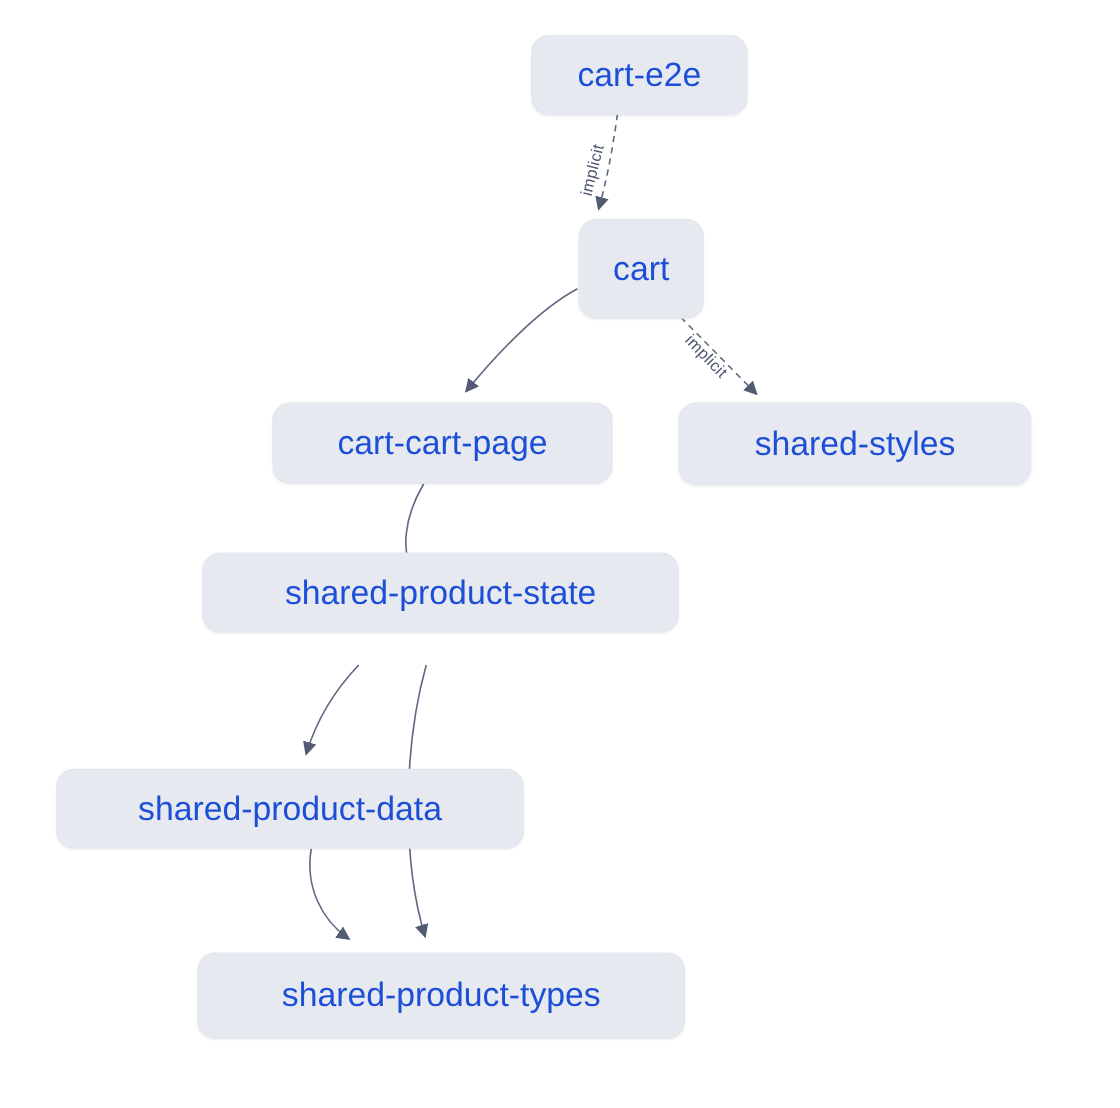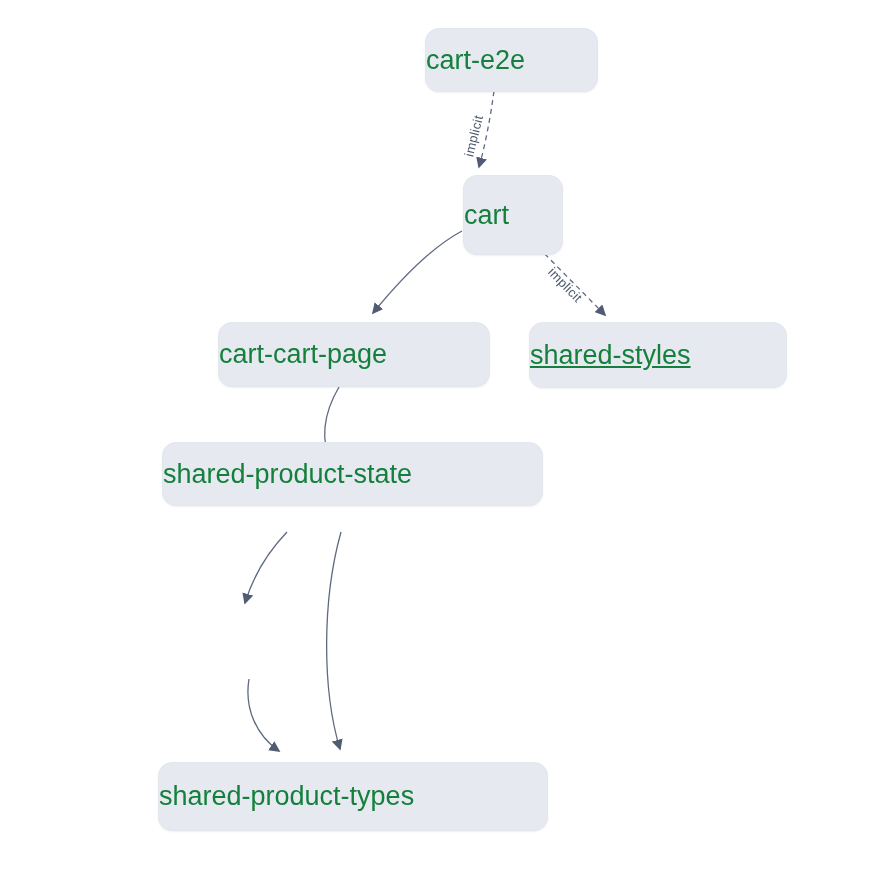--- a/index.html
+++ b/index.html
@@ -32,25 +32,26 @@
   .edge-label {
     font-size: 13px;
     fill: #4d586e;
     letter-spacing: 0.3px;
   }
   .node {
     position: absolute;
     z-index: 2;
     display: flex;
     align-items: center;
+    justify-content: center;
     background: #e6e9ef;
     border: 1px solid #e2e6ed;
     border-radius: 14px;
     box-shadow: 0 1px 2px rgba(40, 50, 70, 0.07);
-    color: #15803d;
+    color: #1d4ed8;
     font-size: 27px;
     white-space: nowrap;
     cursor: pointer;
     box-sizing: border-box;
   }
 </style>
 </head>
 <body>
 
 <div class="canvas">
@@ -84,26 +85,29 @@
   </div>
 
   <div class="node" style="left:463px; top:175px; width:100px; height:80px;">
     <span>cart</span>
   </div>
 
   <div class="node" style="left:218px; top:322px; width:272px; height:65px;">
     <span>cart-cart-page</span>
   </div>
 
-  <div class="node" style="left:529px; top:322px; width:258px; height:66px;text-decoration:underline;">
+  <div class="node" style="left:543px; top:322px; width:282px; height:66px;">
     <span>shared-styles</span>
   </div>
 
   <div class="node" style="left:162px; top:442px; width:381px; height:64px;">
     <span>shared-product-state</span>
   </div>
 
+  <div class="node" style="left:45px; top:615px; width:374px; height:64px;">
+    <span>shared-product-data</span>
+  </div>
 
   <div class="node" style="left:158px; top:762px; width:390px; height:69px;">
     <span>shared-product-types</span>
   </div>
 
 </div>
 
 </body></html>

